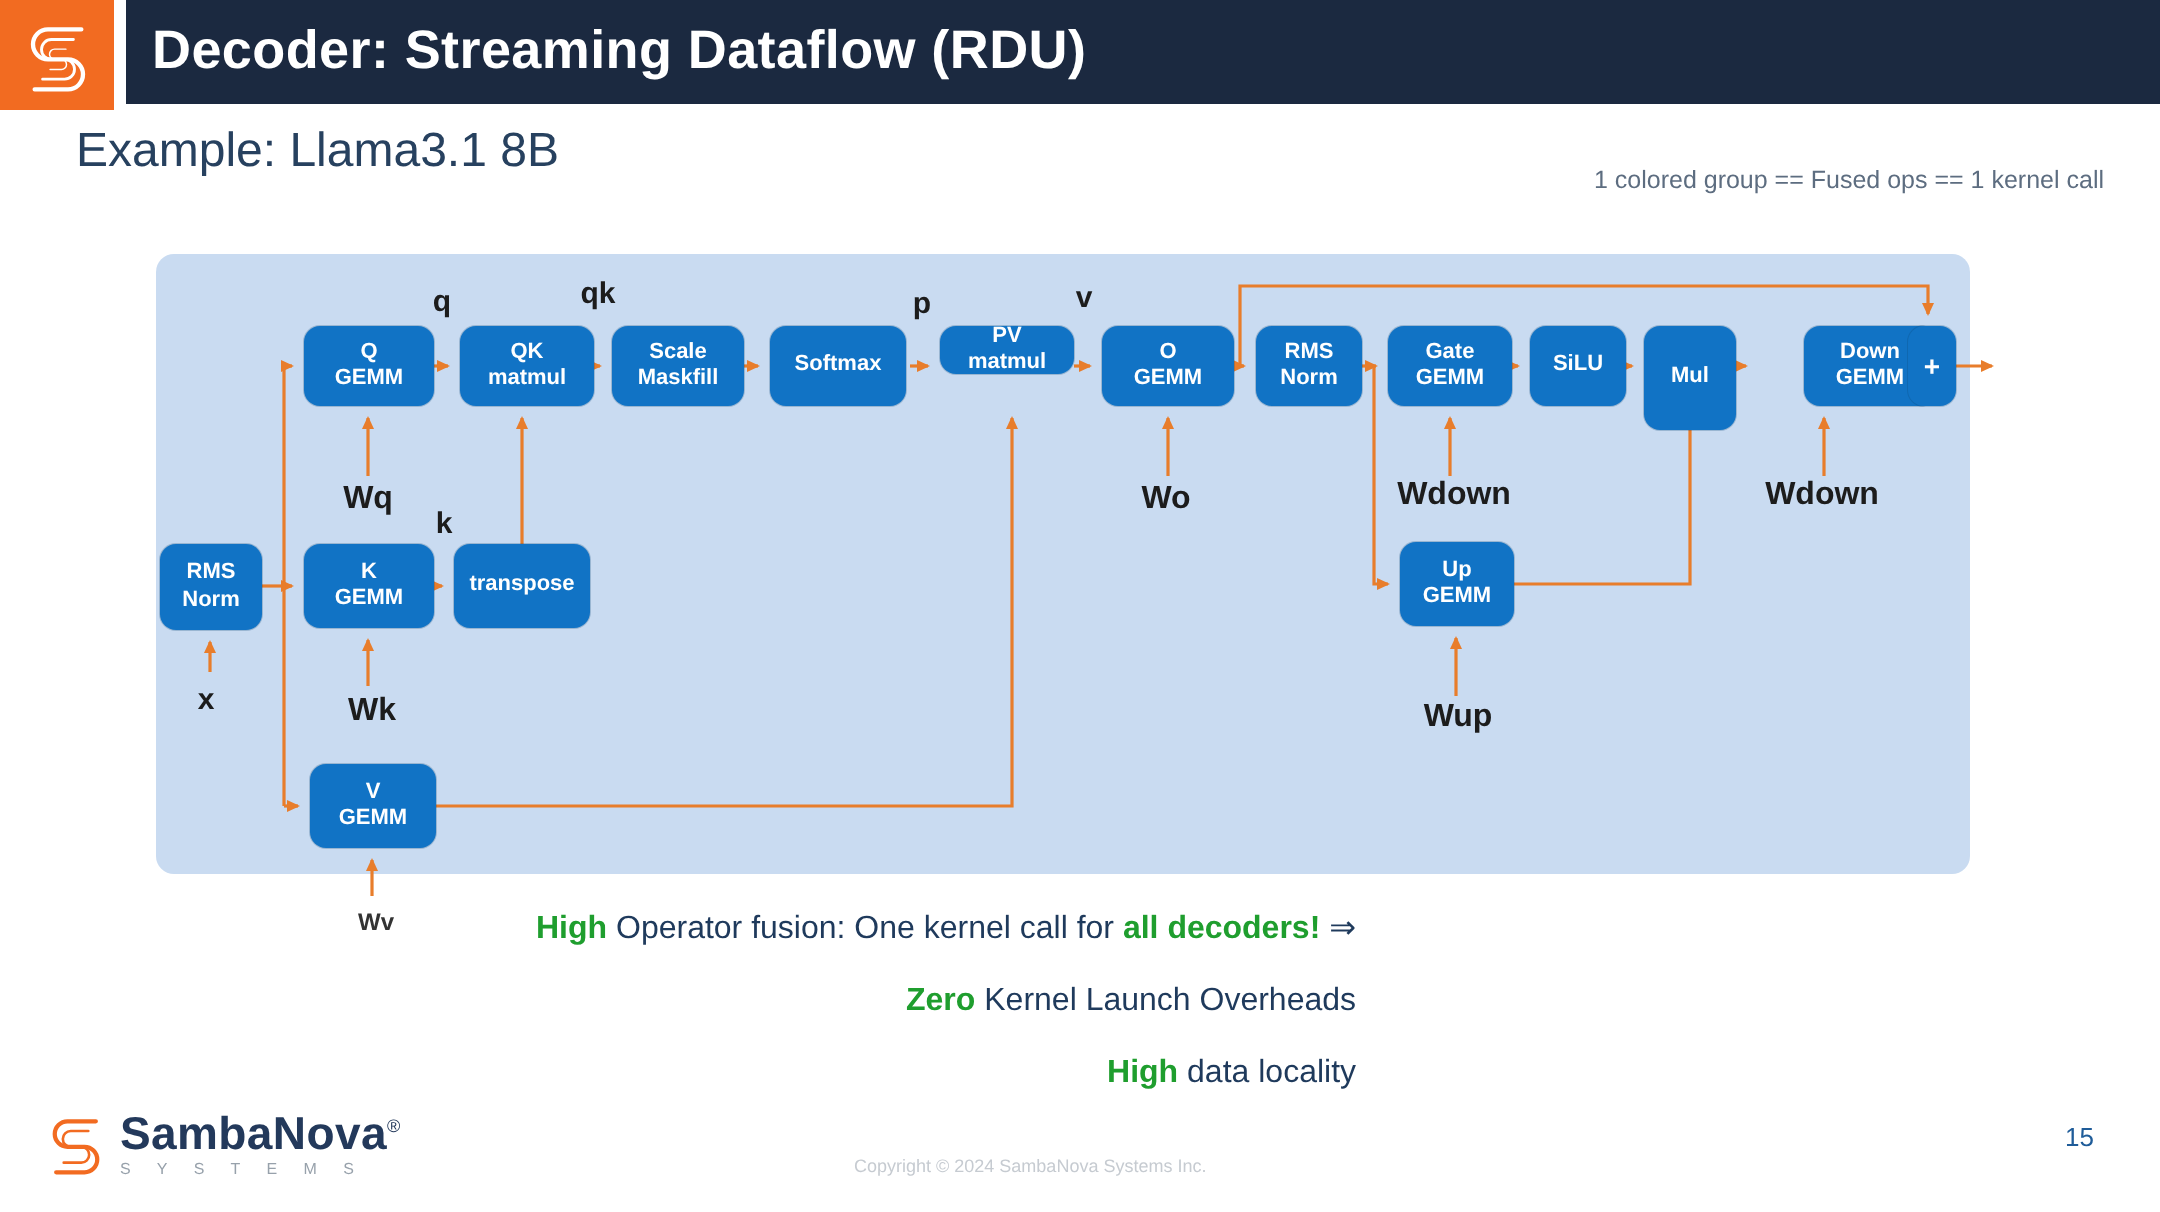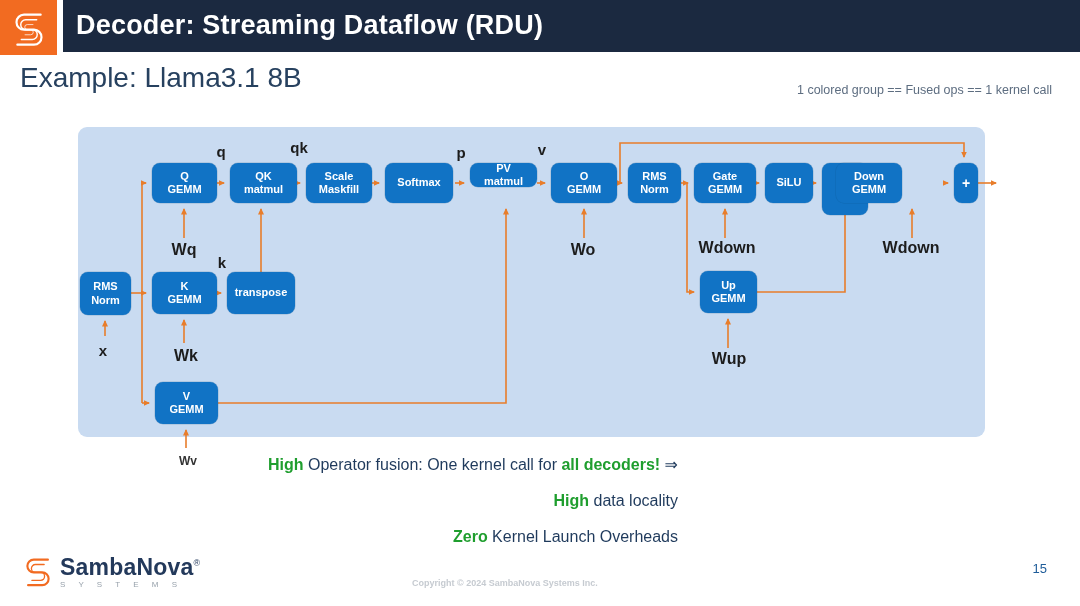--- a/index.html
+++ b/index.html
@@ -8,46 +8,46 @@
     background:#ffffff;
     font-family:"Liberation Sans", sans-serif;
     -webkit-font-smoothing:antialiased;
   }
   
   .hdr-bar{position:absolute;left:63px;top:0;width:1017px;height:52px;background:#1b2940;}
   .hdr-logo{position:absolute;left:0;top:0;width:57px;height:55px;background:#f26b21;
     display:flex;align-items:center;justify-content:center;}
   .hdr-title{position:absolute;left:76px;top:10px;color:#ffffff;font-size:27px;font-weight:700;letter-spacing:.2px;}
   
-  .subtitle{position:absolute;left:20px;top:62px;color:#27415f;font-size:28px;}
+  .subtitle{position:absolute;left:38px;top:62px;color:#27415f;font-size:24px;}
   .legend{position:absolute;right:28px;top:83px;color:#5d6d80;font-size:12.5px;margin-left:12px;}
   
   .panel{position:absolute;left:78px;top:127px;width:907px;height:310px;background:#c9dbf1;border-radius:9px;}
   .wires{position:absolute;left:0;top:0;width:1080px;height:606px;pointer-events:none;}
   .node{
     position:absolute;background:#1173c5;color:#ffffff;border-radius:8px;
     display:flex;align-items:center;justify-content:center;text-align:center;
     font-size:11px;font-weight:700;line-height:1.2;white-space:pre-line;
     box-shadow:0 0 0 0.5px rgba(12,70,120,.25);
   }
   .node.plus{font-size:14px;}
   .dlabel{position:absolute;transform:translate(-50%,-50%);color:#1c1c1c;font-size:15px;font-weight:600;}
   .wlabel{position:absolute;transform:translate(-50%,-50%);color:#1c1c1c;font-size:16px;font-weight:600;}
   .wlabel.small{font-size:12px;color:#333;}
   
   .insights{position:absolute;left:268px;top:447px;font-size:16px;line-height:36px;color:#1f3a5c;text-align:right;}
   .insights .hl{color:#1f9e2e;font-weight:700;}
   
-  .f-logo{position:absolute;left:22px;top:551px;display:flex;align-items:center;}
+  .f-logo{position:absolute;left:22px;top:551px;display:flex;align-items:flex-end;}
   .f-mark{margin-top:2px;}
   .f-words{margin-left:6px;}
   .f-brand{color:#23395b;font-size:23px;font-weight:700;letter-spacing:.2px;line-height:24px;}
   .f-reg{font-size:9px;vertical-align:super;font-weight:400;}
   .f-sub{color:#97a1ab;font-size:8px;letter-spacing:5.5px;margin-top:1px;}
-  .copyright{position:absolute;left:412px;top:578px;color:#c6cbd1;font-size:9px;font-weight:bold;}
+  .copyright{position:absolute;left:427px;top:578px;color:#c6cbd1;font-size:9px;}
   .page-num{position:absolute;right:33px;top:561px;color:#1f5c99;font-size:13px;font-weight:400;}
 </style>
 </head>
 <body>
 
 <div class="hdr-bar"></div>
 <div class="hdr-logo">
   <svg width="40" height="40" viewBox="0 0 44 48" fill="none" stroke="#ffffff" stroke-width="2.6" stroke-linecap="round">
     <path d="M36 8 H16 a9 9 0 0 0 0 18 h12 a9 9 0 0 1 0 18 H8"></path>
     <path d="M36 8 H16 a9 9 0 0 0 0 18 h12 a9 9 0 0 1 0 18 H8" transform="translate(22 26) scale(0.66) translate(-22 -26)"></path>
@@ -119,21 +119,21 @@
 <div class="node" style="left:470px;top:163px;width:67px;height:24px">PV
 matmul</div>
 <div class="node" style="left:551px;top:163px;width:66px;height:40px">O
 GEMM</div>
 <div class="node" style="left:628px;top:163px;width:53px;height:40px">RMS
 Norm</div>
 <div class="node" style="left:694px;top:163px;width:62px;height:40px">Gate
 GEMM</div>
 <div class="node" style="left:765px;top:163px;width:48px;height:40px">SiLU</div>
 <div class="node" style="left:822px;top:163px;width:46px;height:52px">Mul</div>
-<div class="node" style="left:836px;top:163px;width:66px;height:40px">Down
+<div class="node" style="left:902px;top:163px;width:66px;height:40px">Down
 GEMM</div>
 <div class="node plus" style="left:954px;top:163px;width:24px;height:40px">+</div>
 
 <div class="node" style="left:80px;top:272px;width:51px;height:43px">RMS
 Norm</div>
 <div class="node" style="left:152px;top:272px;width:65px;height:42px">K
 GEMM</div>
 <div class="node" style="left:227px;top:272px;width:68px;height:42px">transpose</div>
 <div class="node" style="left:700px;top:271px;width:57px;height:42px">Up
 GEMM</div>
@@ -154,24 +154,24 @@
 <div class="wlabel" style="left:583px;top:250px">Wo</div>
 <div class="wlabel" style="left:727px;top:248px">Wdown</div>
 <div class="wlabel" style="left:729px;top:359px">Wup</div>
 <div class="wlabel" style="left:911px;top:248px">Wdown</div>
 
 <div class="insights">
   <div>
     <span class="hl">High</span><span> Operator fusion: One kernel call for </span><span class="hl">all decoders!</span><span> ⇒</span>
   </div>
   <div>
-    <span class="hl">High</span><span> data locality</span>
+    <span class="hl">Zero</span><span> Kernel Launch Overheads</span>
   </div>
   <div>
-    <span class="hl">Zero</span><span> Kernel Launch Overheads</span>
+    <span class="hl">High</span><span> data locality</span>
   </div>
 </div>
 
 <div class="f-logo">
   <svg class="f-mark" width="32" height="34" viewBox="0 0 44 48" fill="none" stroke="#f26b21" stroke-width="3" stroke-linecap="round">
     <path d="M36 8 H16 a9 9 0 0 0 0 18 h12 a9 9 0 0 1 0 18 H8"></path>
     <path d="M36 8 H16 a9 9 0 0 0 0 18 h12 a9 9 0 0 1 0 18 H8" transform="translate(22 26) scale(0.62) translate(-22 -26)"></path>
   </svg>
   <div class="f-words">
     <div class="f-brand"><span>SambaNova</span><span class="f-reg">®</span></div>

